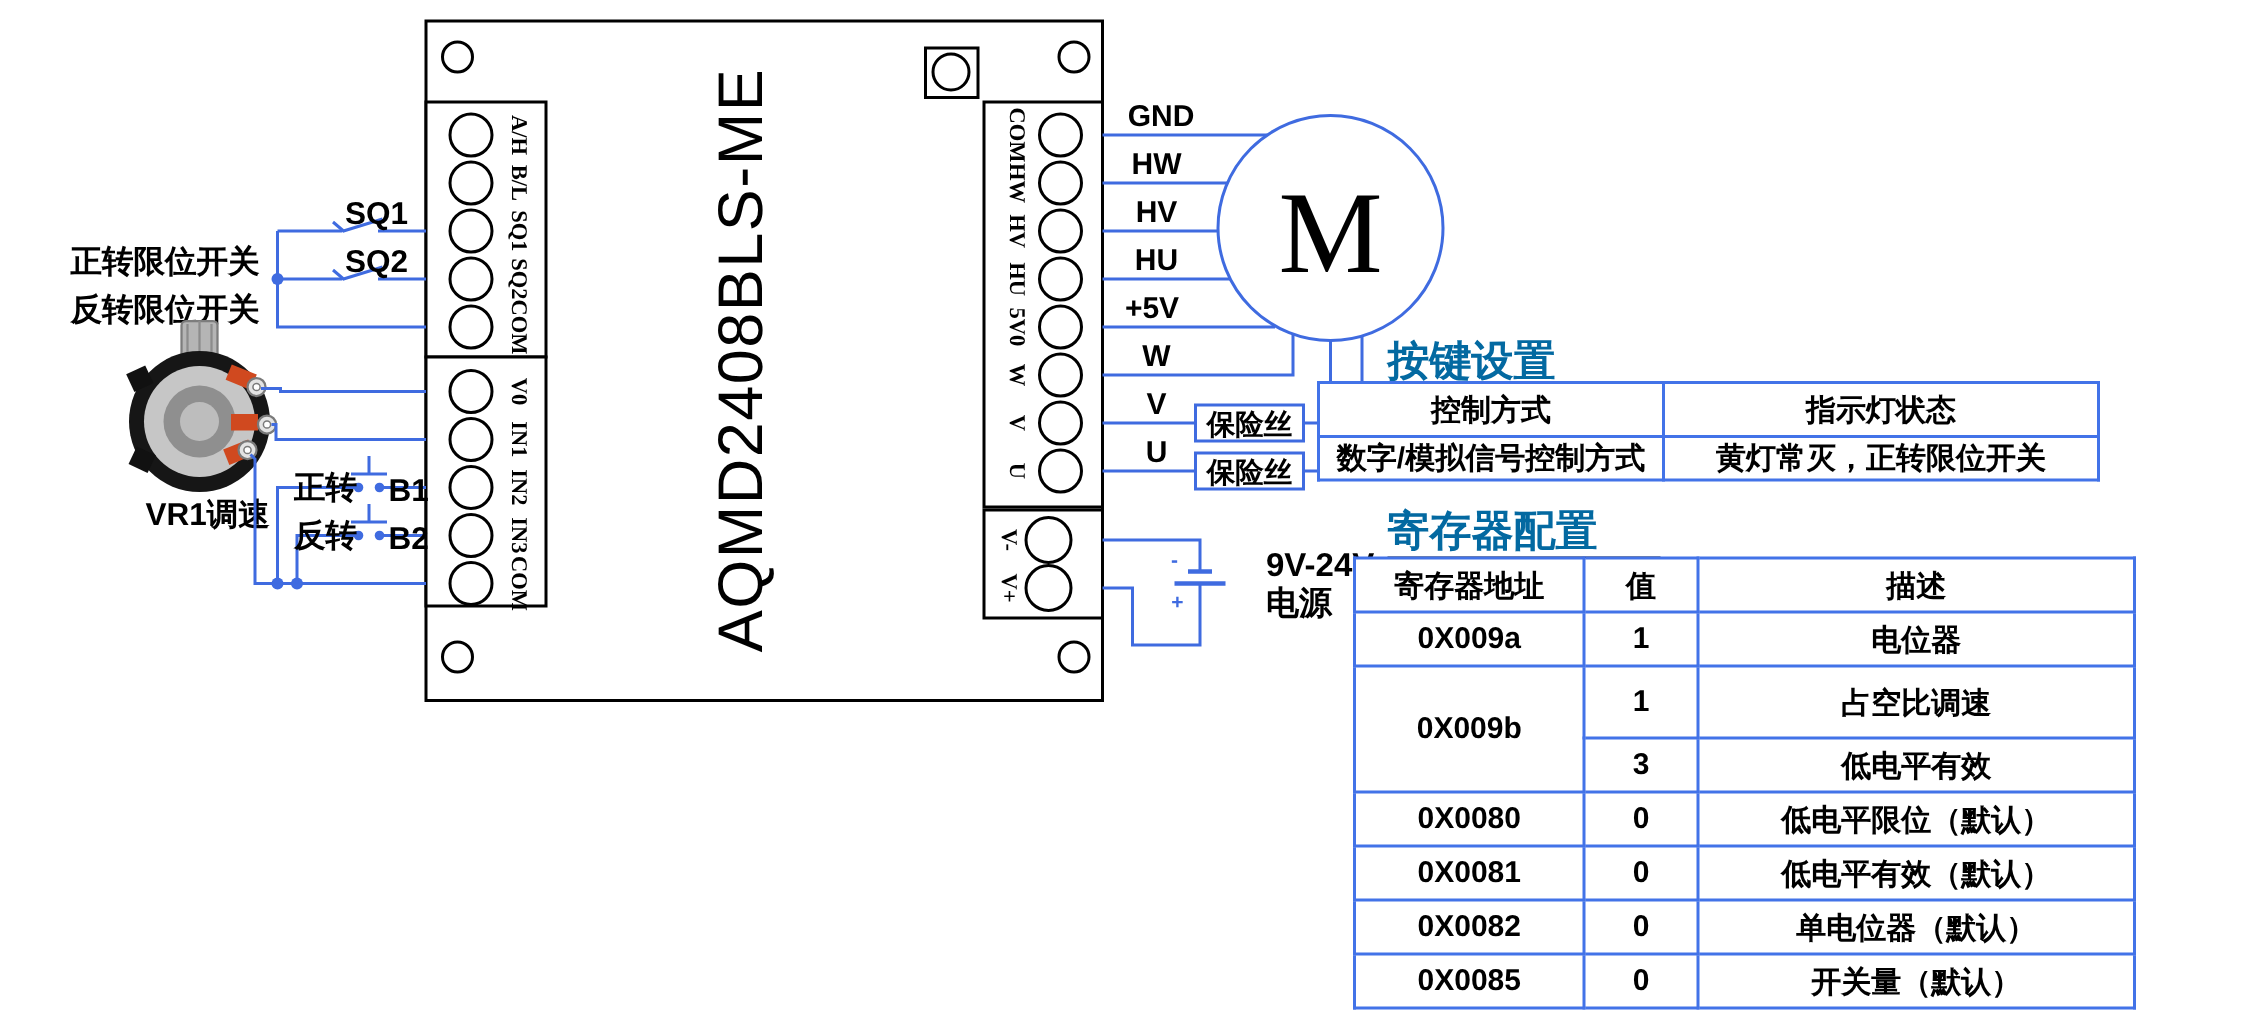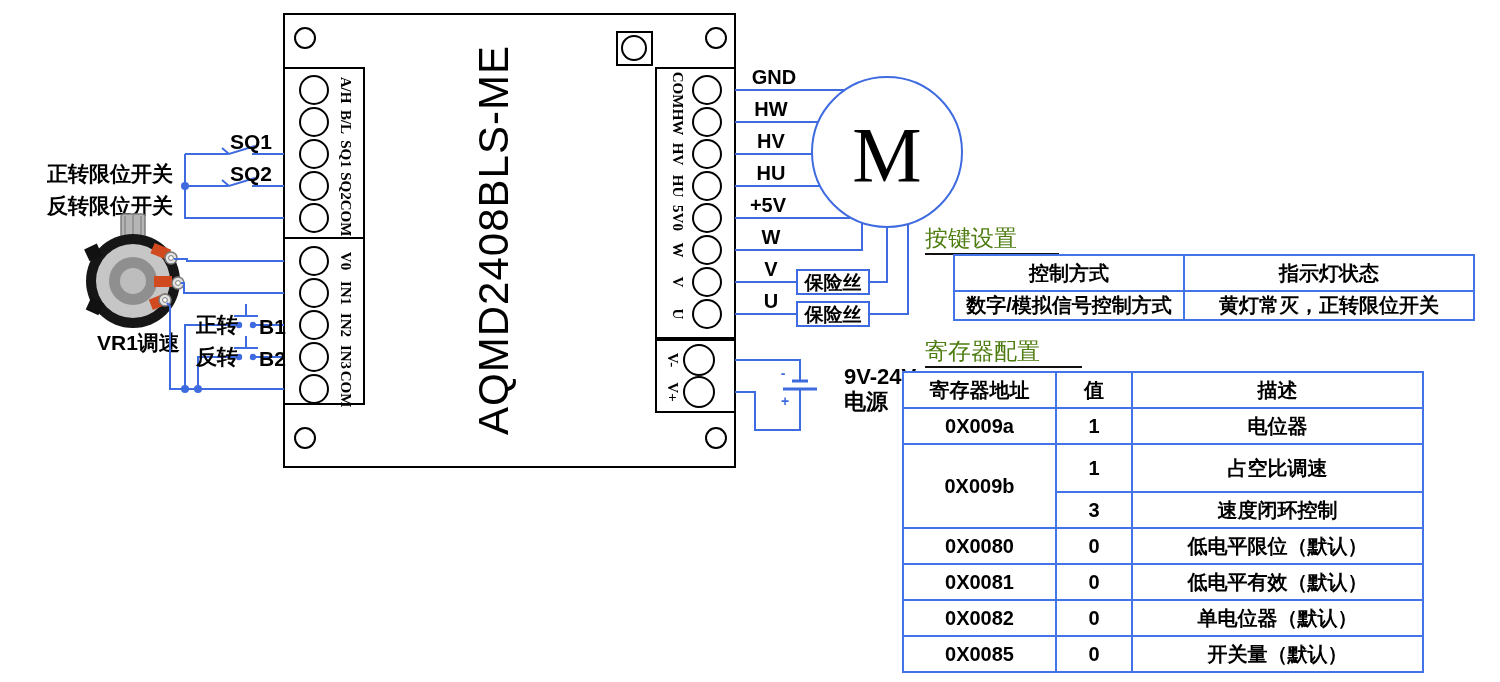--- a/index.html
+++ b/index.html
@@ -13,21 +13,21 @@
   .fusebox{fill:#fff;stroke:#3f6be0;stroke-width:2px;}
   .termlbl{font:bold 15px "Liberation Serif",serif;fill:#000;}
   .wlbl{font:bold 20px "Liberation Sans",sans-serif;fill:#000;}
   .cnlbl{font:bold 21px "Liberation Sans",sans-serif;fill:#000;}
   .boardname{font:42px "Liberation Sans",sans-serif;fill:#000;letter-spacing:1px;}
   .motorM{font:78px "Liberation Serif",serif;fill:#000;}
   .fuselbl{font:bold 19px "Liberation Sans",sans-serif;fill:#000;}
   .battsign{font:bold 14px "Liberation Sans",sans-serif;fill:#3f6be0;}
   .pslbl{font:bold 22px "Liberation Sans",sans-serif;fill:#000;}
 
-  .section-title{position:absolute;font-size:23px;font-weight:normal;color:#4d7c0f;
+  .section-title{position:absolute;font-size:28px;font-weight:bold;color:#0369a1;
                  border-bottom:2px solid #111;padding:0 42px 3px 0;line-height:1.05;}
   .dtable{position:absolute;border-collapse:collapse;table-layout:fixed;}
   .dtable td,.dtable th{border:2px solid #4273e8;font-weight:bold;font-size:20px;
                         color:#000;text-align:center;padding:0;background:#fff;}
 </style>
 </head>
 <body>
 
 <div id="canvas">
 
@@ -198,21 +198,21 @@
     <path d="M783,389 H817" stroke="#3f6be0" stroke-width="3"></path>
     <text x="783" y="378" class="battsign" text-anchor="middle">-</text>
     <text x="785" y="406" class="battsign" text-anchor="middle">+</text>
     <text x="844" y="384" class="pslbl">9V-24V</text>
     <text x="844" y="409" class="pslbl">电源</text>
   </g>
 </svg>
 
 <div class="section-title" style="left:925px;top:226px;">按键设置</div>
 
-<table class="dtable" style="left:953px;top:254px;width:520px;border-radius:24px;">
+<table class="dtable" style="left:878px;top:254px;width:520px;border-radius:24px;">
   <colgroup>
         <col style="width:230px">
         <col style="width:290px">
       </colgroup>
   <tbody>
         <tr style="height:36px">
     <th>控制方式</th>
     <th>指示灯状态</th>
   </tr>
   <tr style="height:24px">
@@ -241,21 +241,21 @@
     <td>1</td>
     <td>电位器</td>
   </tr>
   <tr style="height:48px">
     <td rowspan="2">0X009b</td>
     <td>1</td>
     <td>占空比调速</td>
   </tr>
   <tr style="height:36px">
     <td>3</td>
-    <td>速度闭环控制</td>
+    <td>低电平有效</td>
   </tr>
   <tr style="height:36px">
     <td>0X0080</td>
     <td>0</td>
     <td>低电平限位（默认）</td>
   </tr>
   <tr style="height:36px">
     <td>0X0081</td>
     <td>0</td>
     <td>低电平有效（默认）</td>

